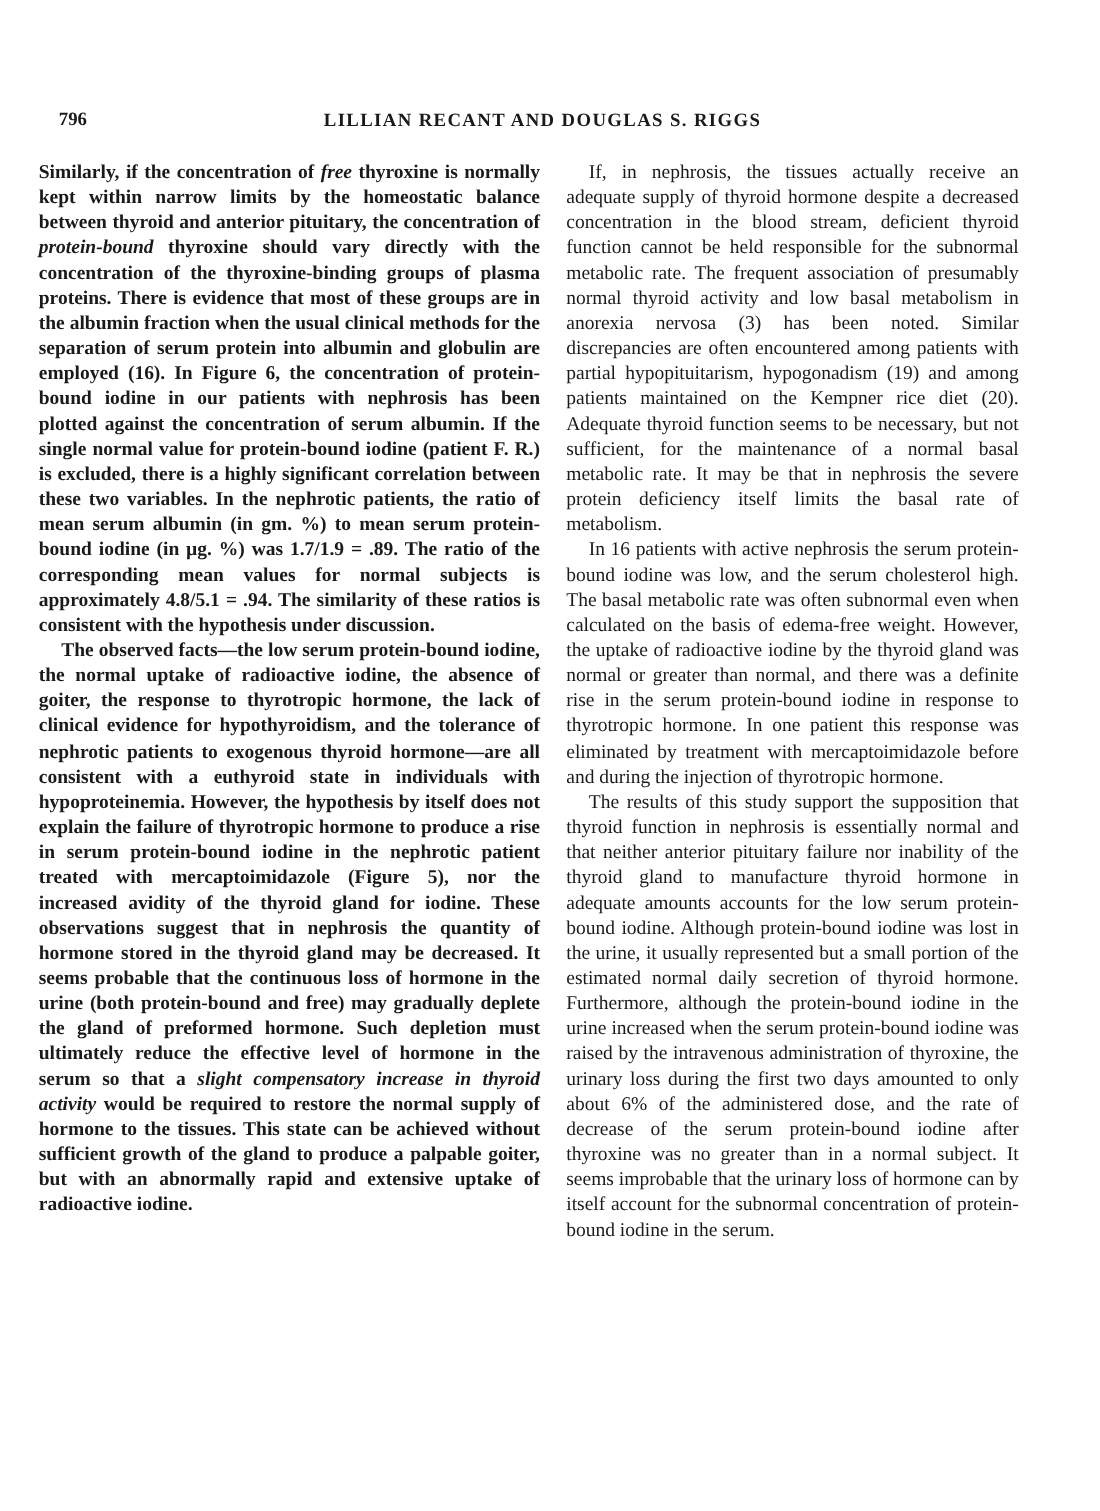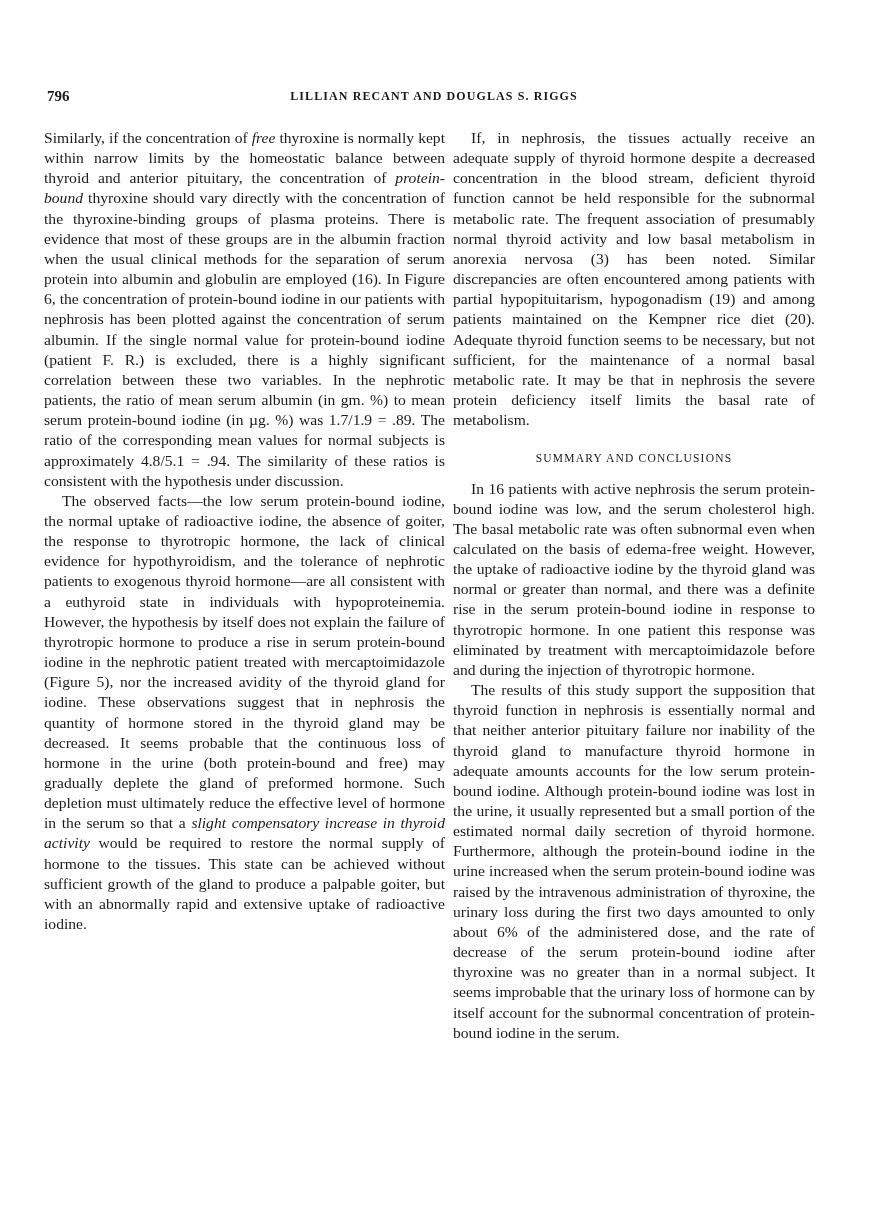--- a/index.html
+++ b/index.html
@@ -1,24 +1,24 @@
 <!DOCTYPE html>
 <html><head>
 <meta charset="utf-8">
 <style>
   html, body { margin: 0; padding: 0; background: #ffffff; }
   body { width: 880px; height: 1209px; position: relative; overflow: hidden;
          font-family: "Liberation Serif", "DejaVu Serif", serif; color: #1a1a1a; }
   .header { position: absolute; top: 88px; left: 43px; width: 782px; height: 20px; font-size: 15px; }
   .page-num { position: absolute; left: 4px; top: 0; font-weight: bold; }
   .running-head { position: absolute; left: 0; right: 0; top: 1px; text-align: center;
-                  font-size: 12px; font-weight: bold; letter-spacing: 1.1px; }
+                  font-size: 15px; font-weight: bold; letter-spacing: 1.1px; }
   .col { position: absolute; top: 128px; width: 401px; font-size: 15.6px; line-height: 20.15px;
          text-align: justify; hyphens: manual; }
-  .col-left { left: 44px; }
+  .col-left { left: 31px; font-weight: bold; }
   .col-right { left: 453px; width: 362px; }
   .col p { margin: 0; text-indent: 0; }
   .col p.indent { text-indent: 18px; }
   .section-heading { text-align: center; font-size: 11.5px; letter-spacing: 1.2px;
                      margin: 18px 0 10px 0; text-indent: 0; }
   em { font-style: italic; }
 </style>
 </head>
 <body>
 
@@ -27,16 +27,15 @@
   <div class="running-head">LILLIAN RECANT AND DOUGLAS S. RIGGS</div>
 </div>
 
 <div class="col col-left">
   <p><span>Similarly, if the concentration of </span><em>free</em><span> thyroxine is normally kept within narrow limits by the homeostatic balance between thyroid and anterior pituitary, the concentration of </span><em>protein-bound</em><span> thyroxine should vary directly with the concentration of the thyroxine-binding groups of plasma proteins.  There is evidence that most of these groups are in the albumin fraction when the usual clinical methods for the separation of serum protein into albumin and globulin are employed (16).  In Figure 6, the concentration of protein-bound iodine in our patients with nephrosis has been plotted against the concentration of serum albumin.  If the single normal value for protein-bound iodine (patient F. R.) is excluded, there is a highly significant correlation between these two variables.  In the nephrotic patients, the ratio of mean serum albumin (in gm. %) to mean serum protein-bound iodine (in µg. %) was 1.7/1.9 = .89.  The ratio of the corresponding mean values for normal subjects is approximately 4.8/5.1 = .94.  The similarity of these ratios is consistent with the hypothesis under discussion.</span></p>
   <p class="indent"><span>The observed facts—the low serum protein-bound iodine, the normal uptake of radioactive iodine, the absence of goiter, the response to thyrotropic hormone, the lack of clinical evidence for hypothyroidism, and the tolerance of nephrotic patients to exogenous thyroid hormone—are all consistent with a euthyroid state in individuals with hypoproteinemia.  However, the hypothesis by itself does not explain the failure of thyrotropic hormone to produce a rise in serum protein-bound iodine in the nephrotic patient treated with mercaptoimidazole (Figure 5), nor the increased avidity of the thyroid gland for iodine.  These observations suggest that in nephrosis the quantity of hormone stored in the thyroid gland may be decreased.  It seems probable that the continuous loss of hormone in the urine (both protein-bound and free) may gradually deplete the gland of preformed hormone.  Such depletion must ultimately reduce the effective level of hormone in the serum so that a </span><em>slight compensatory increase in thyroid activity</em><span> would be required to restore the normal supply of hormone to the tissues.  This state can be achieved without sufficient growth of the gland to produce a palpable goiter, but with an abnormally rapid and extensive uptake of radioactive iodine.</span></p>
 </div>
 
 <div class="col col-right">
   <p class="indent">If, in nephrosis, the tissues actually receive an adequate supply of thyroid hormone despite a decreased concentration in the blood stream, deficient thyroid function cannot be held responsible for the subnormal metabolic rate.  The frequent association of presumably normal thyroid activity and low basal metabolism in anorexia nervosa (3) has been noted.  Similar discrepancies are often encountered among patients with partial hypopituitarism, hypogonadism (19) and among patients maintained on the Kempner rice diet (20).  Adequate thyroid function seems to be necessary, but not sufficient, for the maintenance of a normal basal metabolic rate.  It may be that in nephrosis the severe protein deficiency itself limits the basal rate of metabolism.</p>
-  <div class="section-heading">SUMMARY AND CONCLUSIONS</div>
   <p class="indent">In 16 patients with active nephrosis the serum protein-bound iodine was low, and the serum cholesterol high.  The basal metabolic rate was often subnormal even when calculated on the basis of edema-free weight.  However, the uptake of radioactive iodine by the thyroid gland was normal or greater than normal, and there was a definite rise in the serum protein-bound iodine in response to thyrotropic hormone.  In one patient this response was eliminated by treatment with mercaptoimidazole before and during the injection of thyrotropic hormone.</p>
   <p class="indent">The results of this study support the supposition that thyroid function in nephrosis is essentially normal and that neither anterior pituitary failure nor inability of the thyroid gland to manufacture thyroid hormone in adequate amounts accounts for the low serum protein-bound iodine.  Although protein-bound iodine was lost in the urine, it usually represented but a small portion of the estimated normal daily secretion of thyroid hormone.  Furthermore, although the protein-bound iodine in the urine increased when the serum protein-bound iodine was raised by the intravenous administration of thyroxine, the urinary loss during the first two days amounted to only about 6% of the administered dose, and the rate of decrease of the serum protein-bound iodine after thyroxine was no greater than in a normal subject.  It seems improbable that the urinary loss of hormone can by itself account for the subnormal concentration of protein-bound iodine in the serum.</p>
 </div>
 
 </body></html>

